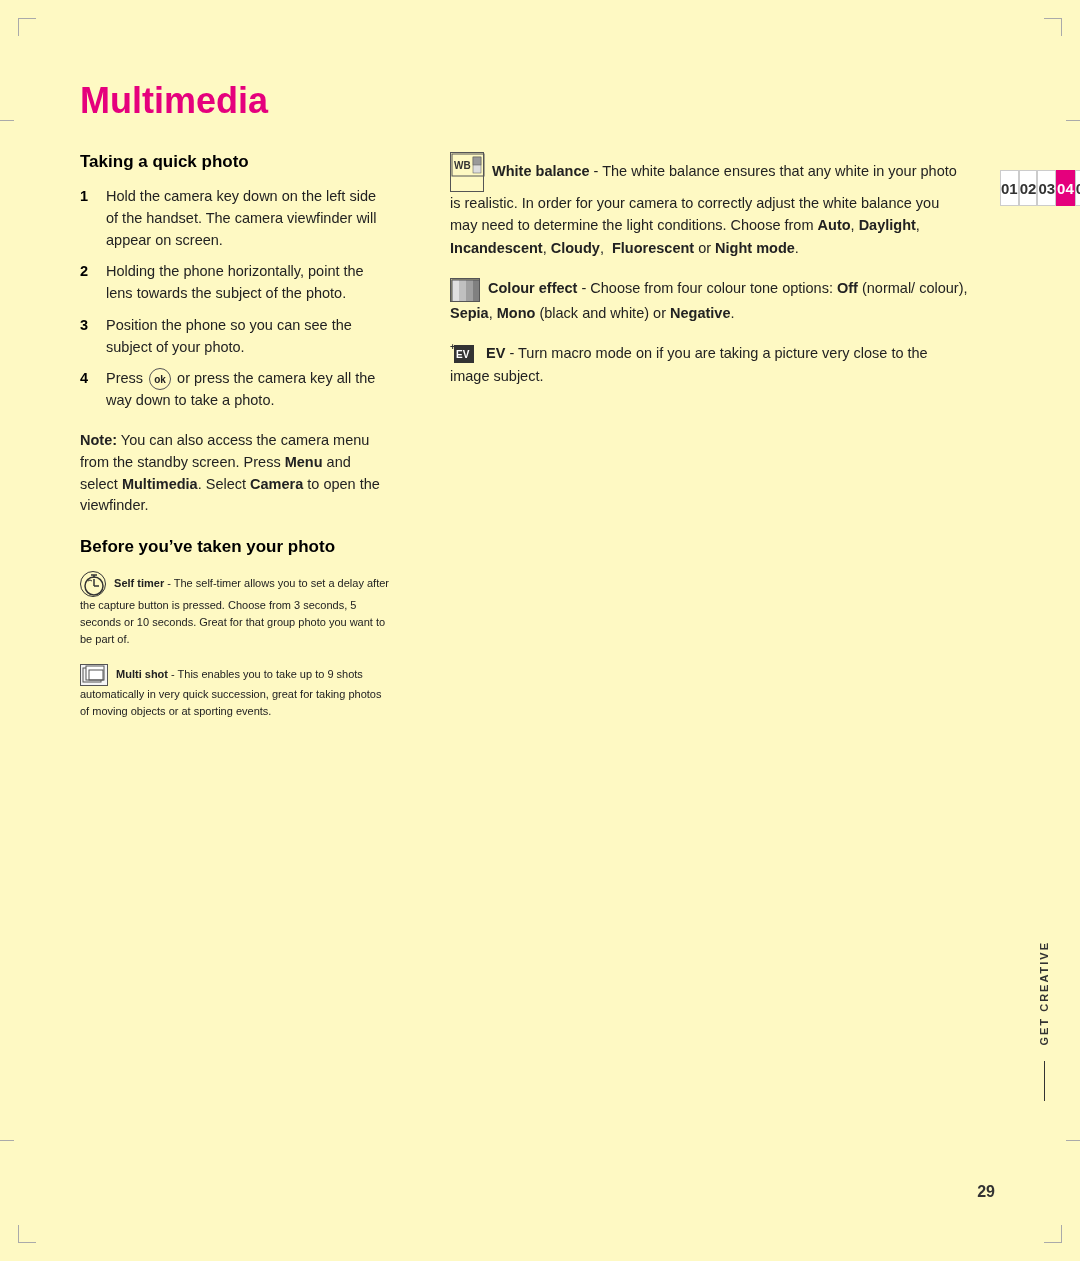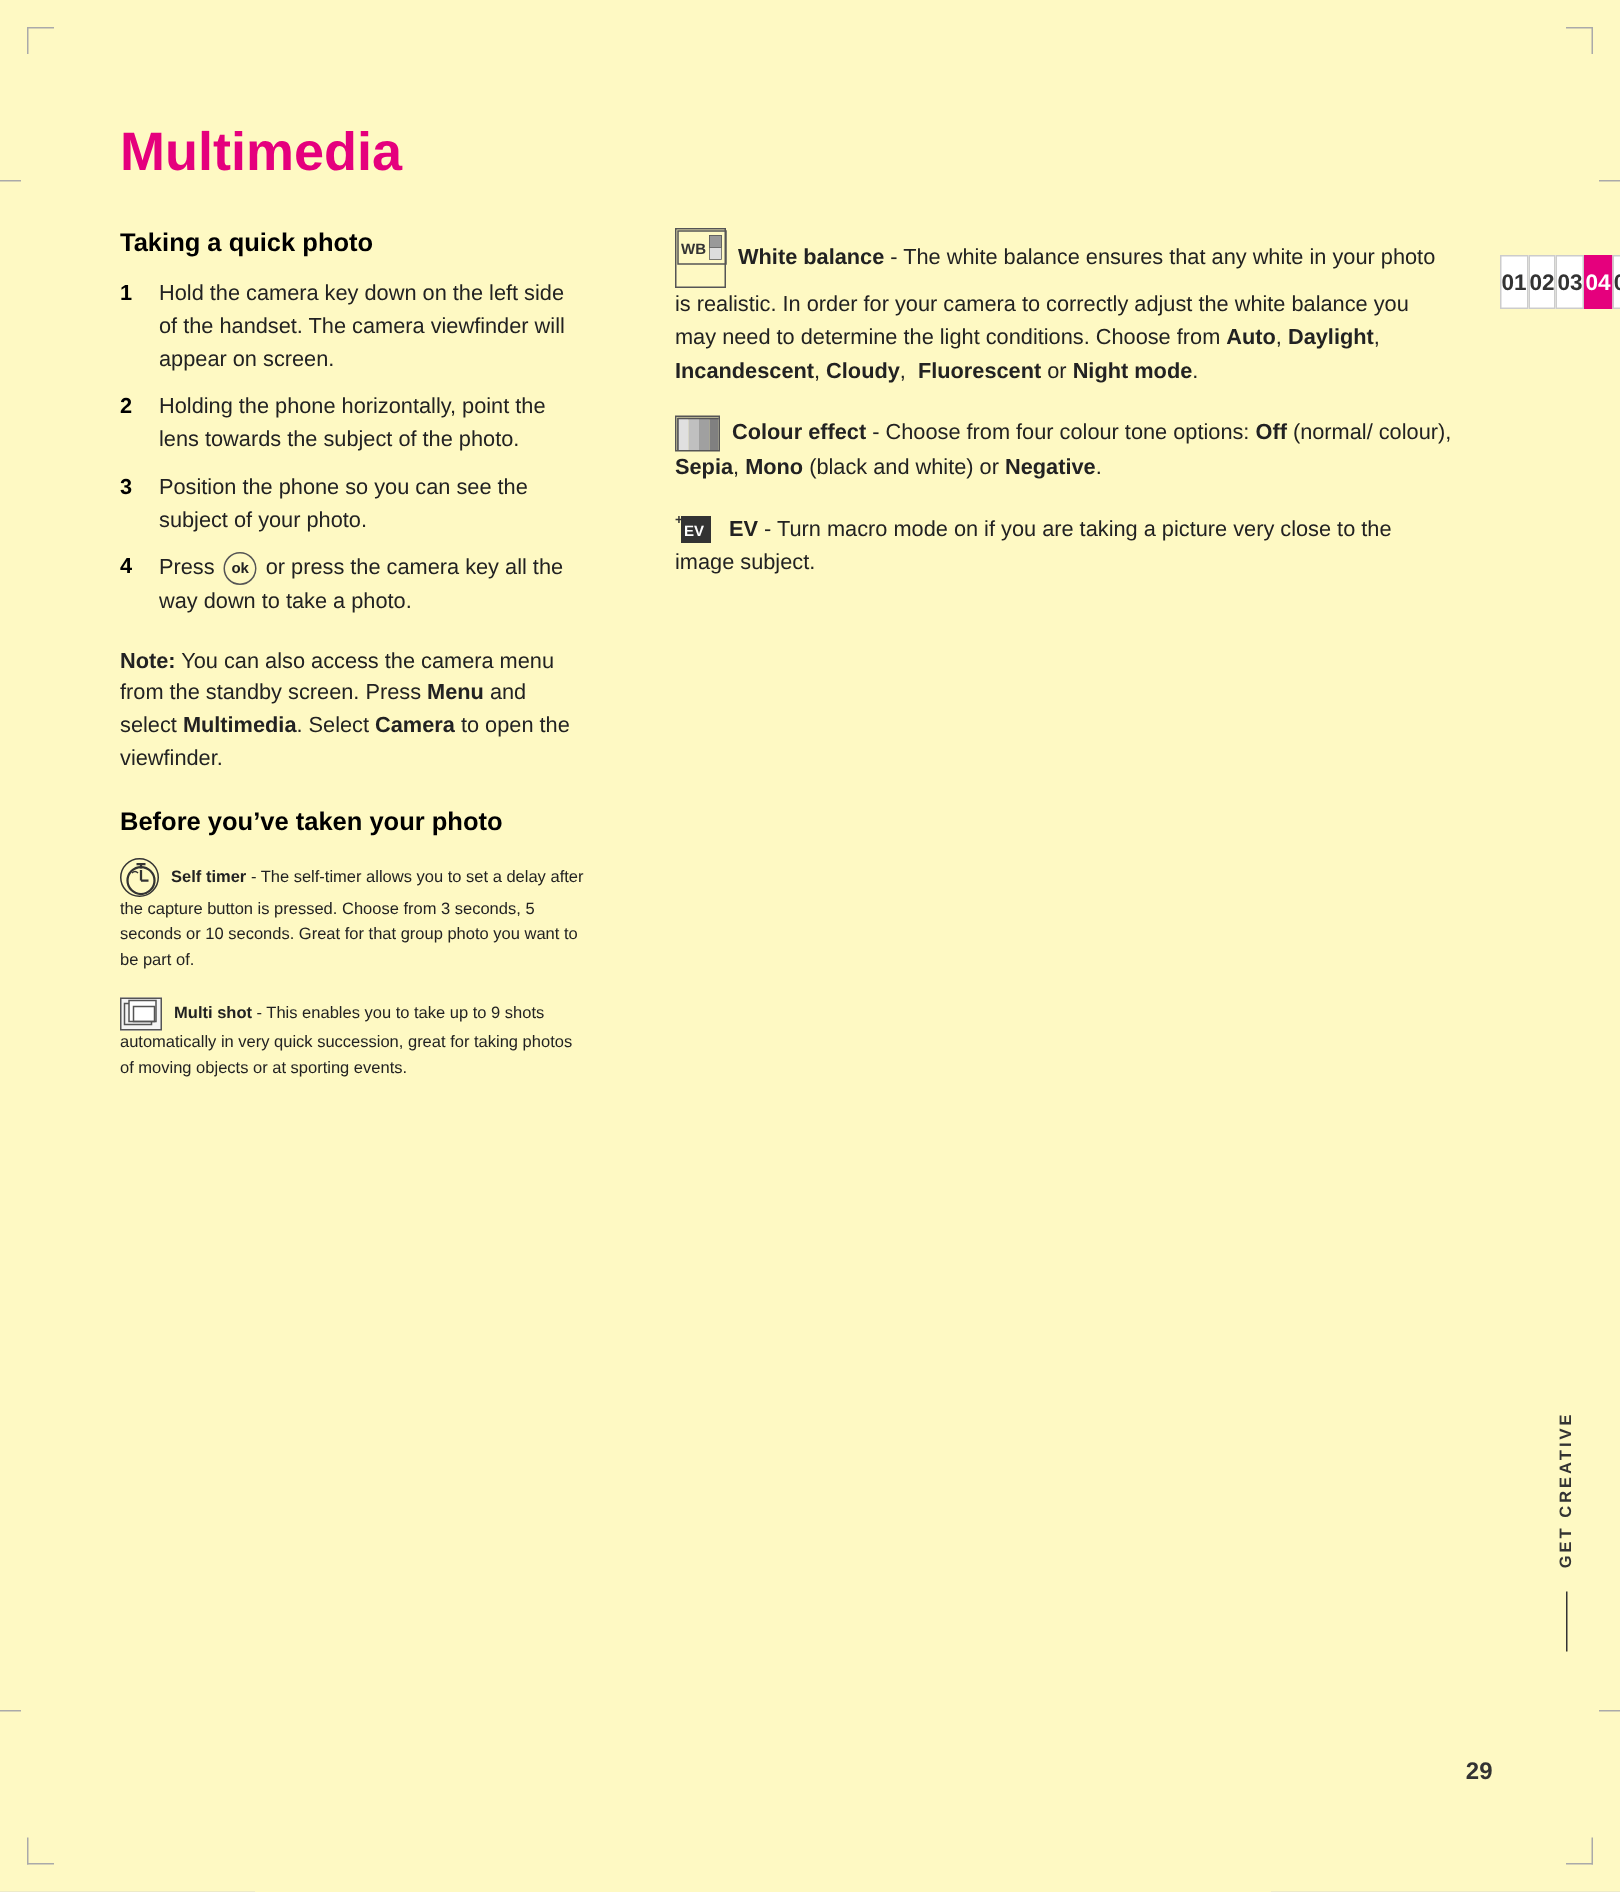--- a/index.html
+++ b/index.html
@@ -95,21 +95,21 @@
       font-weight: bold;
       letter-spacing: 2px;
       color: #333;
       text-transform: uppercase;
       margin-bottom: 10px;
     }
 
     
     .page-number {
       position: absolute;
-      bottom: 70px;
+      bottom: 60px;
       right: 85px;
       font-size: 16px;
       font-weight: bold;
       color: #333;
     }
 
     
     .page-title {
       font-size: 36px;
       font-weight: bold;

